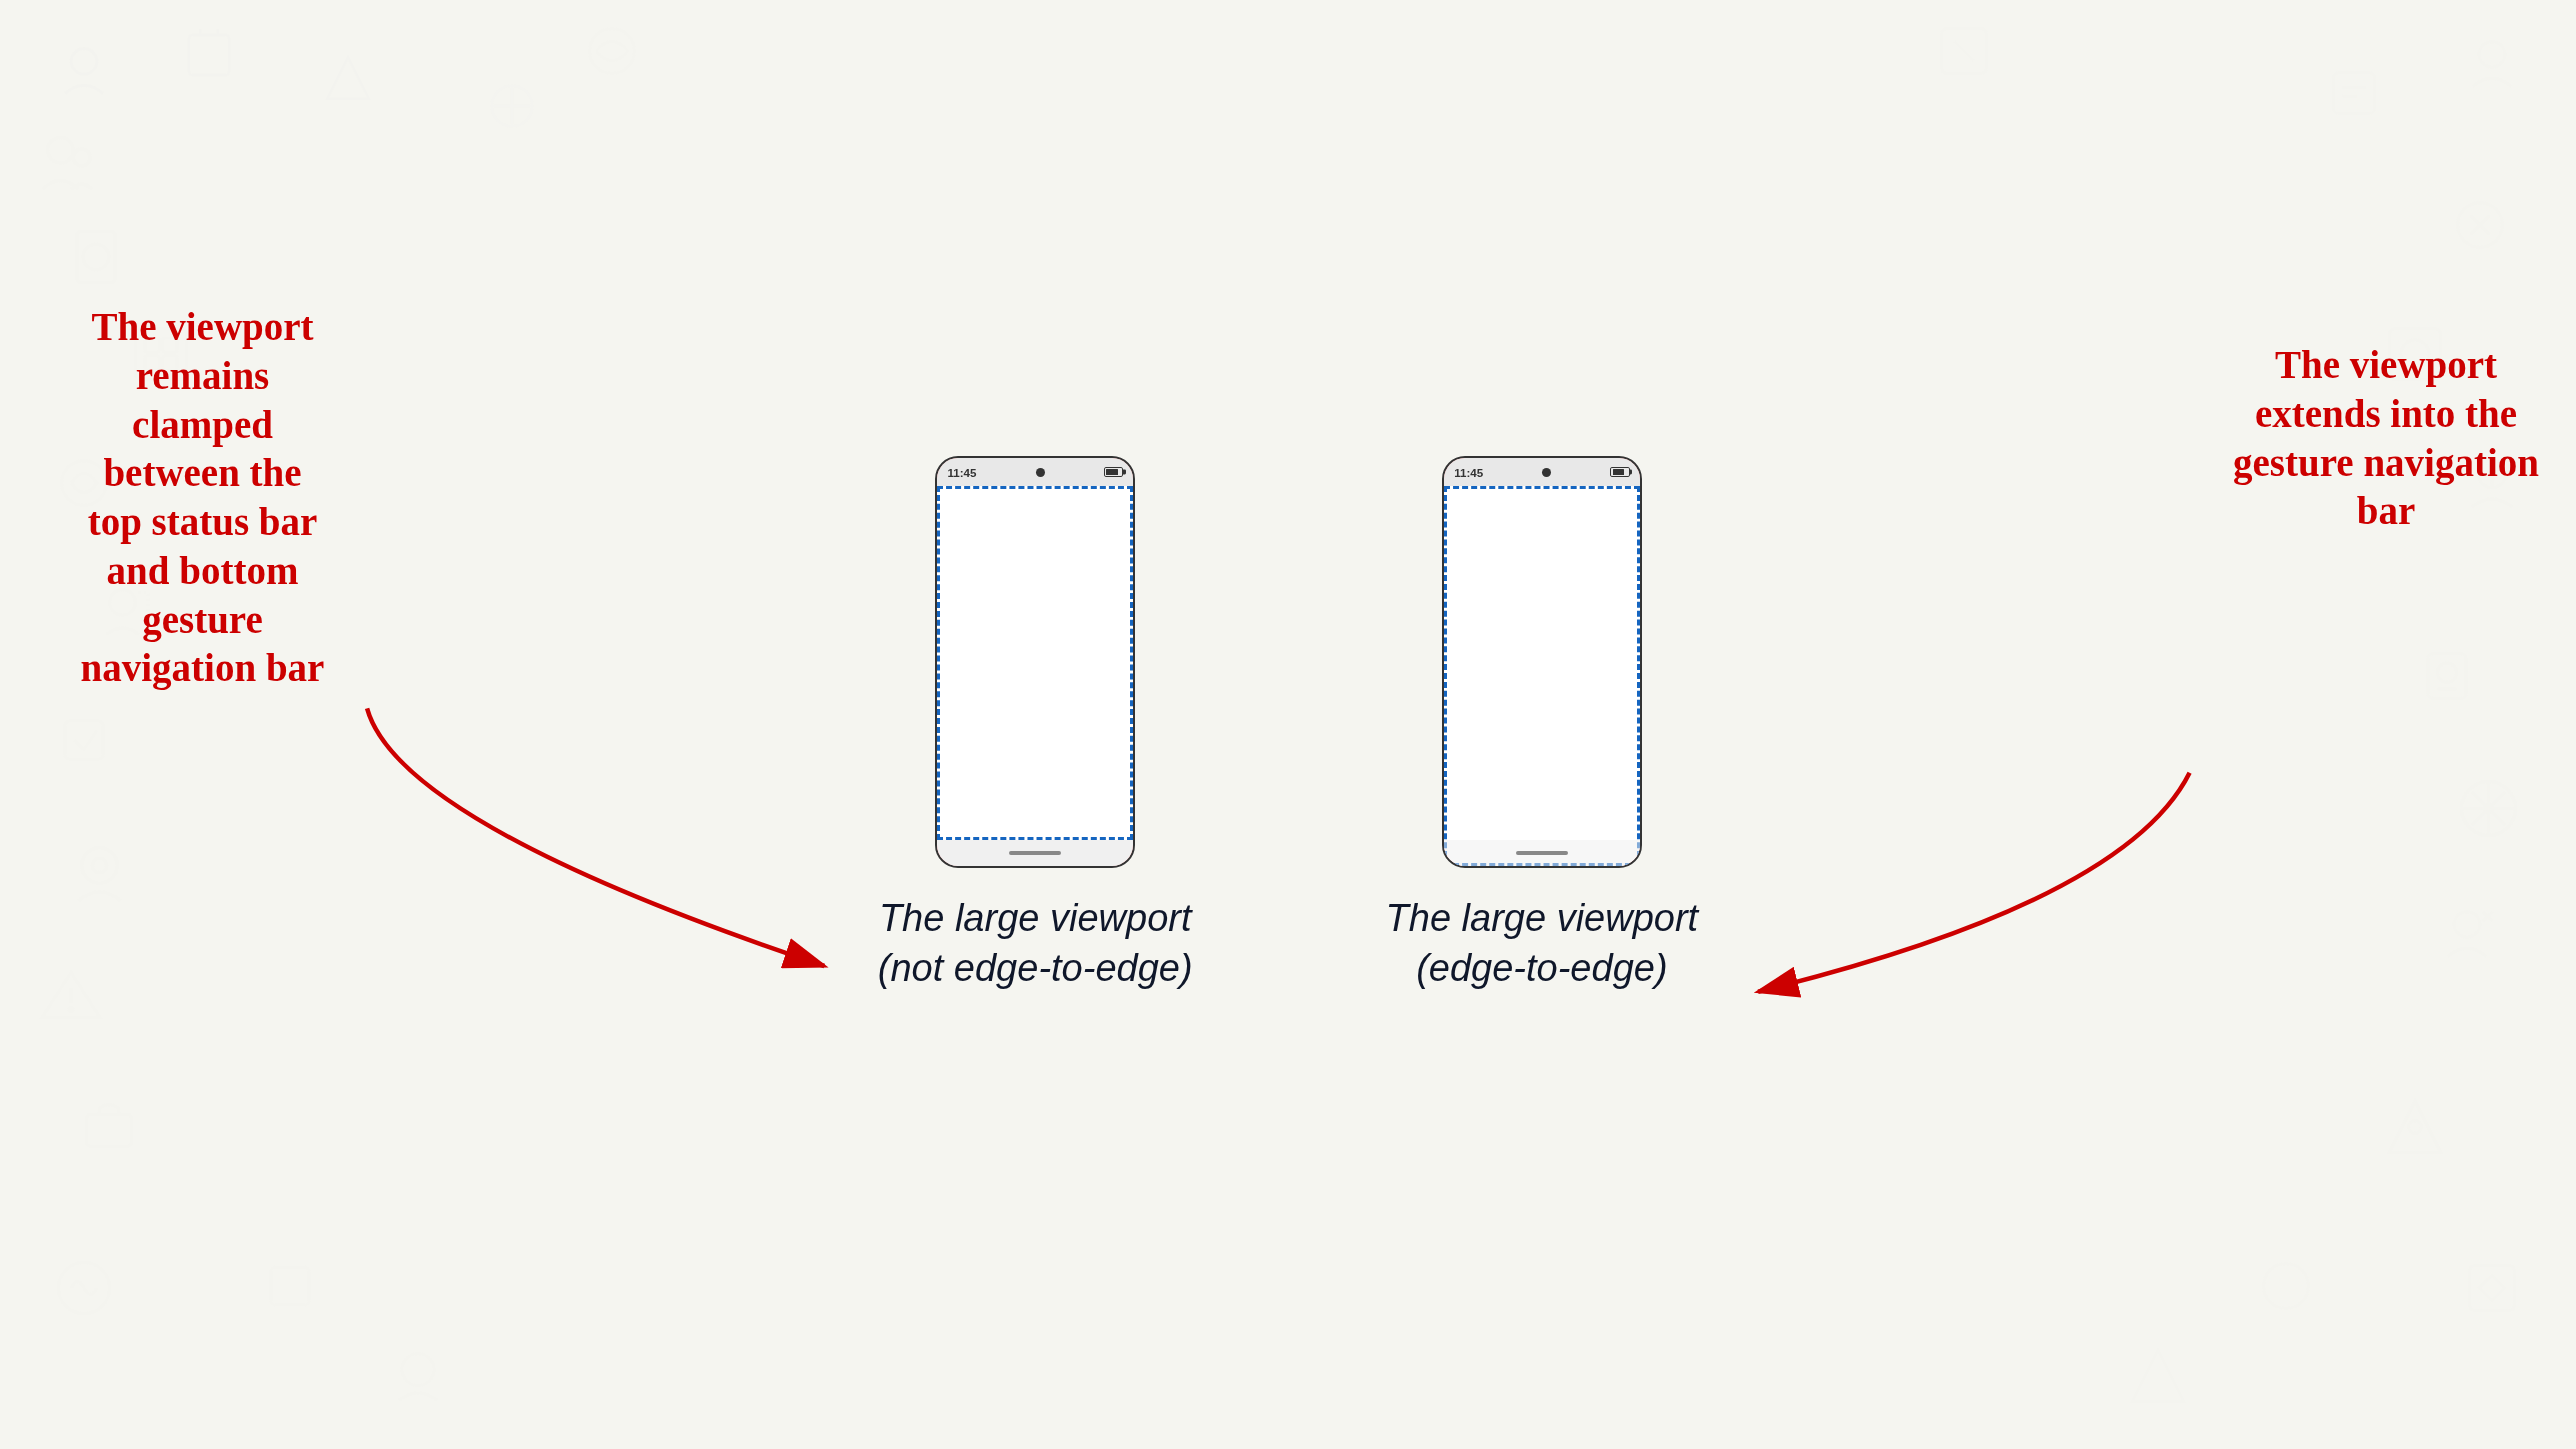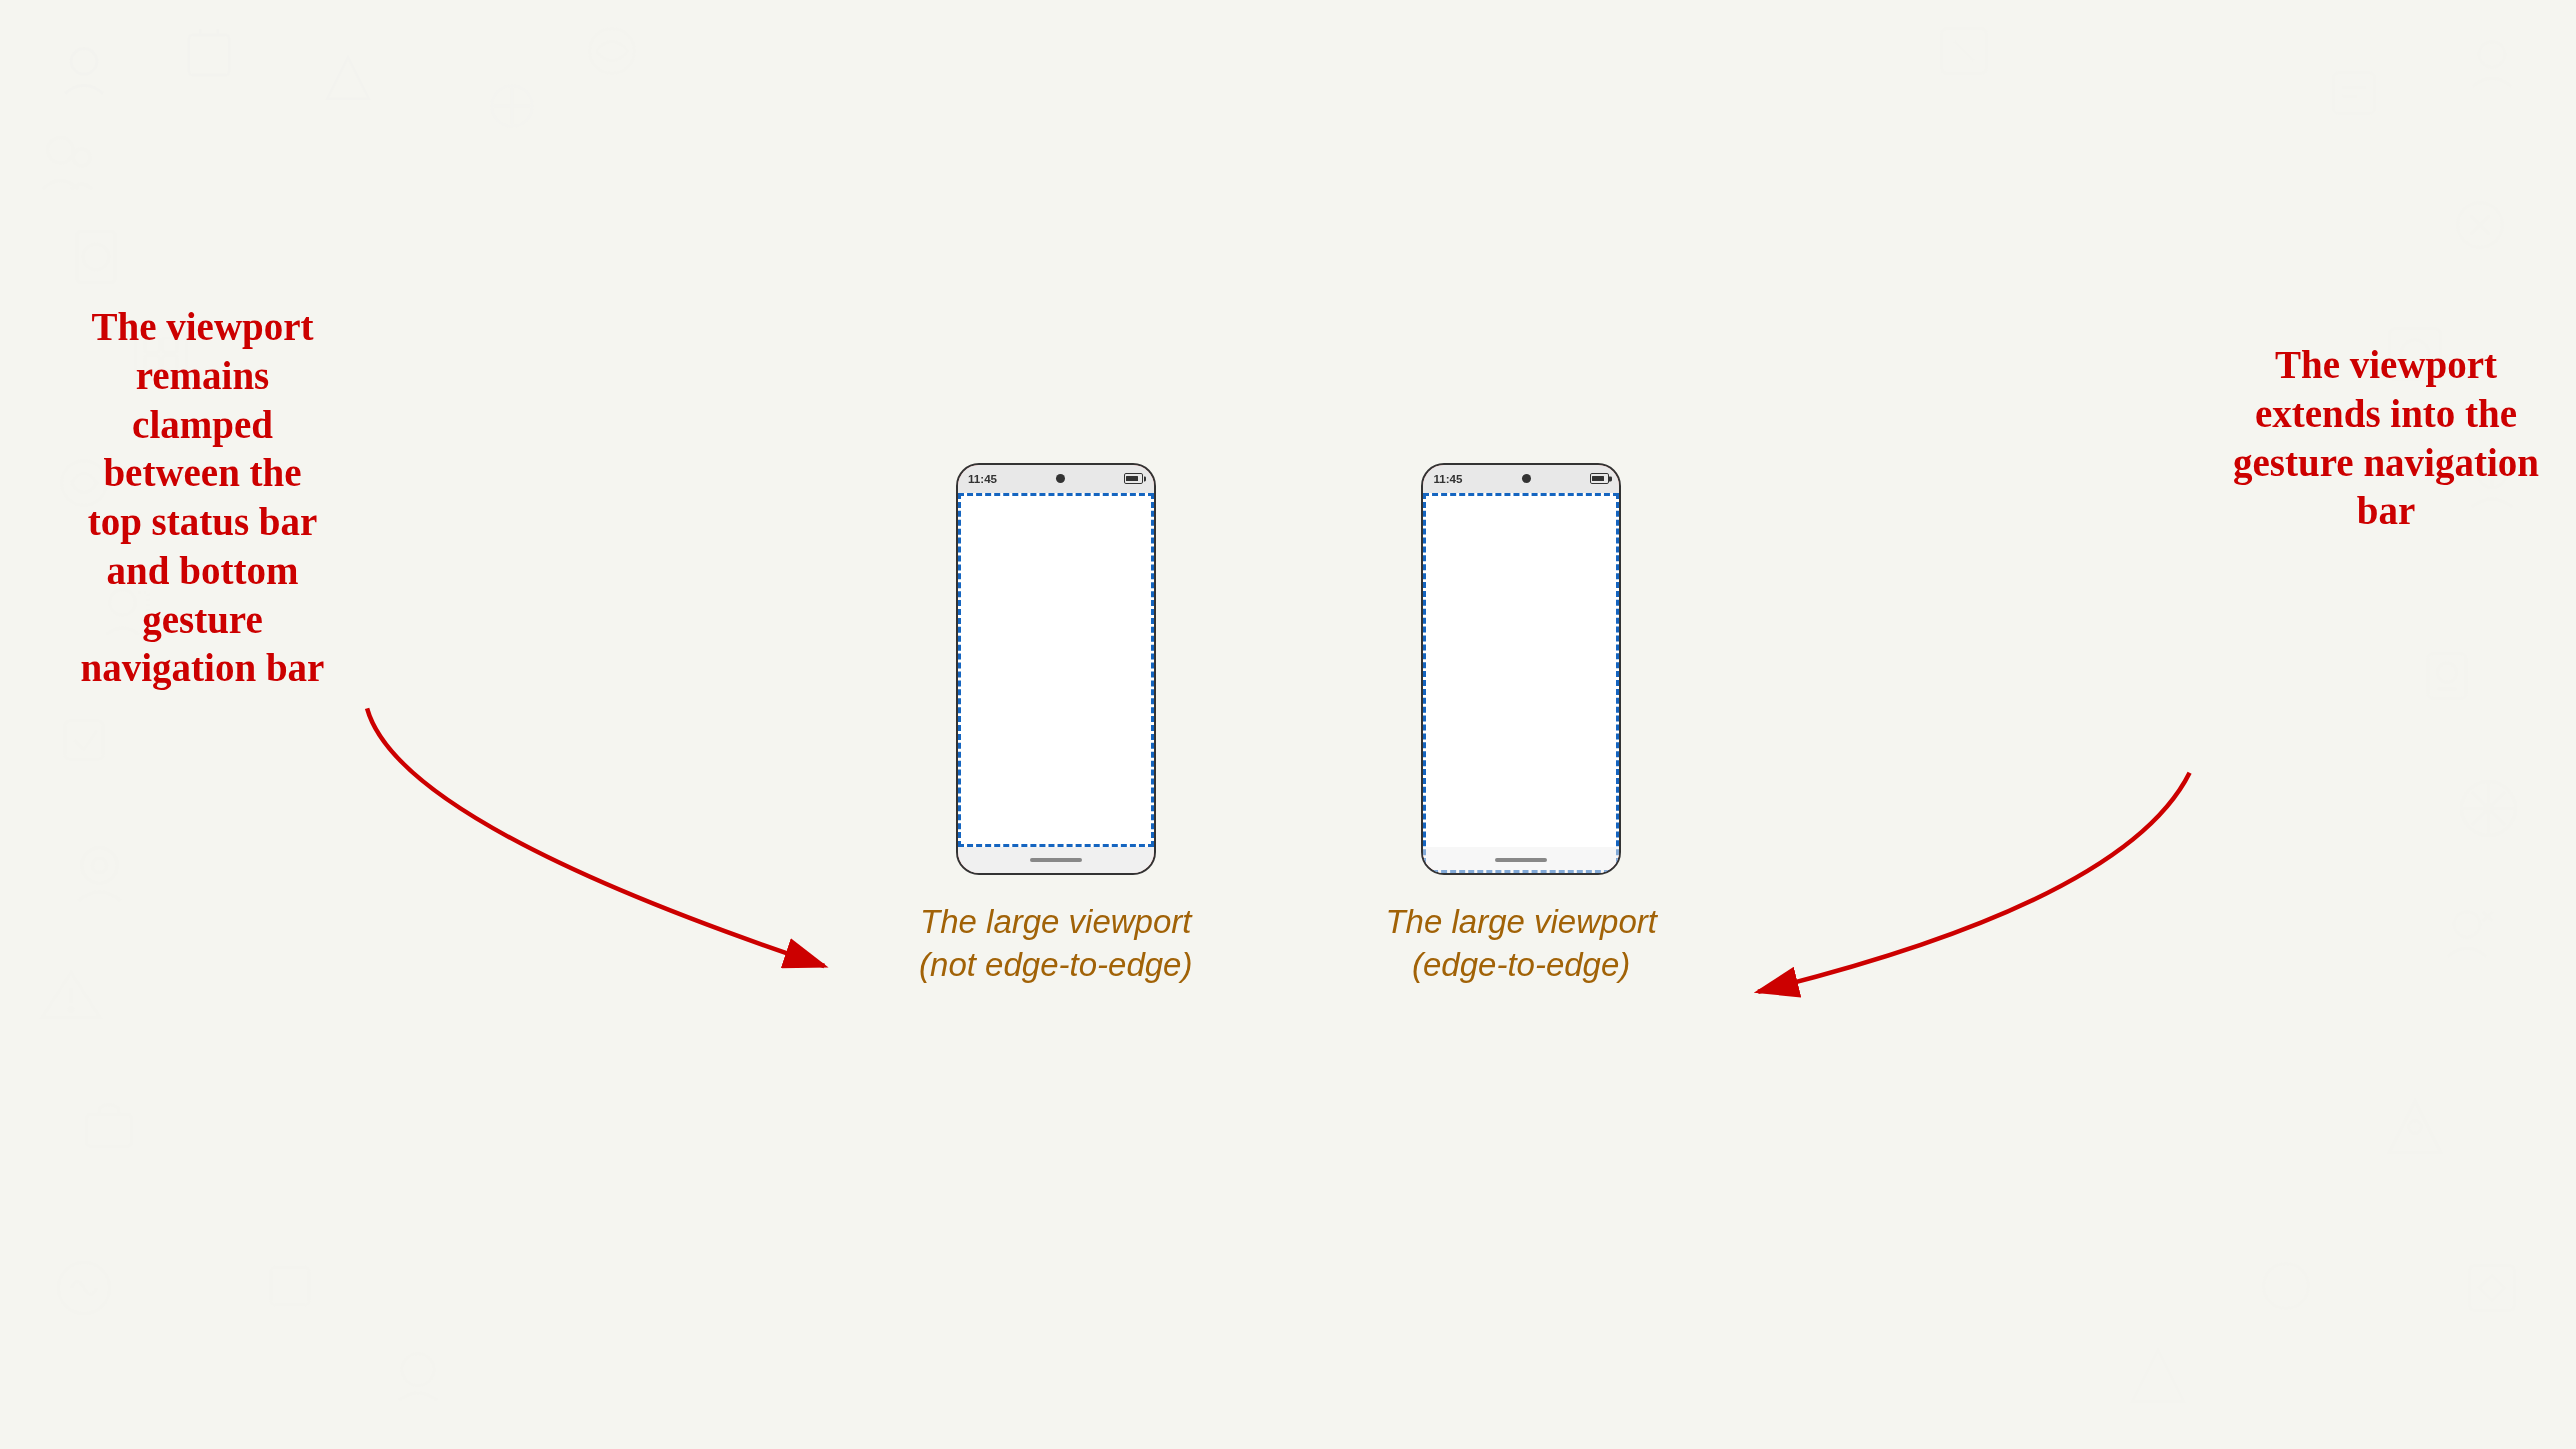--- a/index.html
+++ b/index.html
@@ -34,22 +34,22 @@
     
     .phone-group {
       display: flex;
       flex-direction: column;
       align-items: center;
       gap: 26px;
     }
 
     .phone-label {
       font-style: italic;
-      font-size: 33px;
-      color: #a16207;
+      font-size: 38px;
+      color: #0f172a;
       text-align: center;
       line-height: 1.3;
     }
 
     
     .phone-frame {
       width: 200px;
       height: 399px;
       background: #fca5a5;
       border: 2.6px solid #333;

